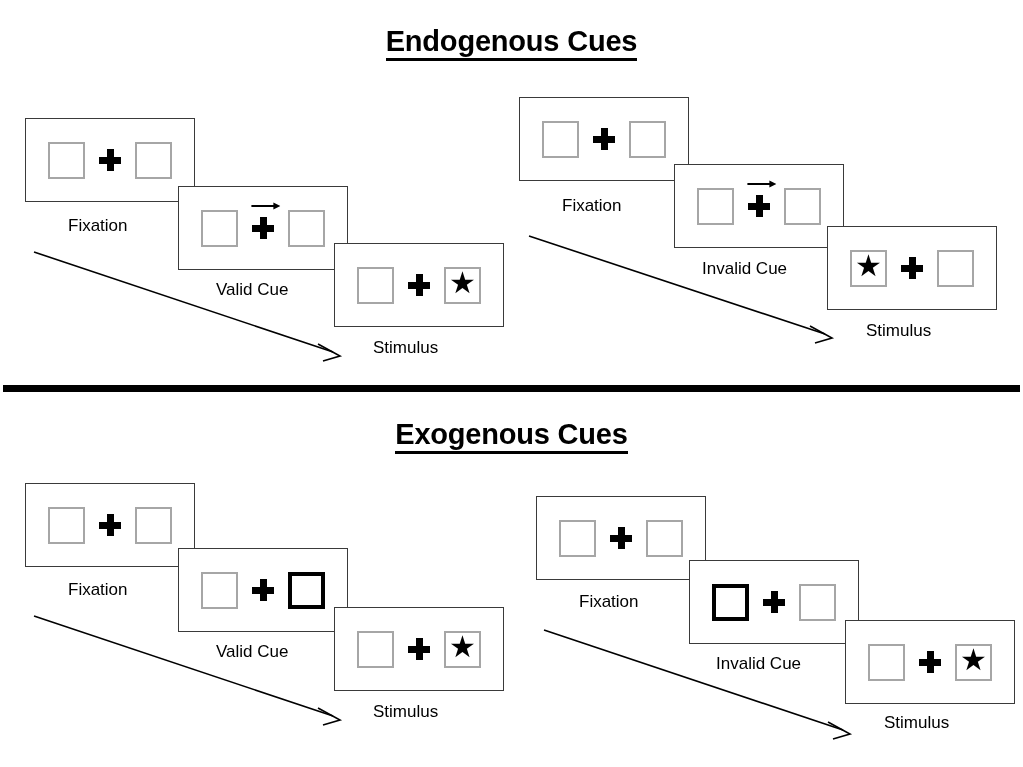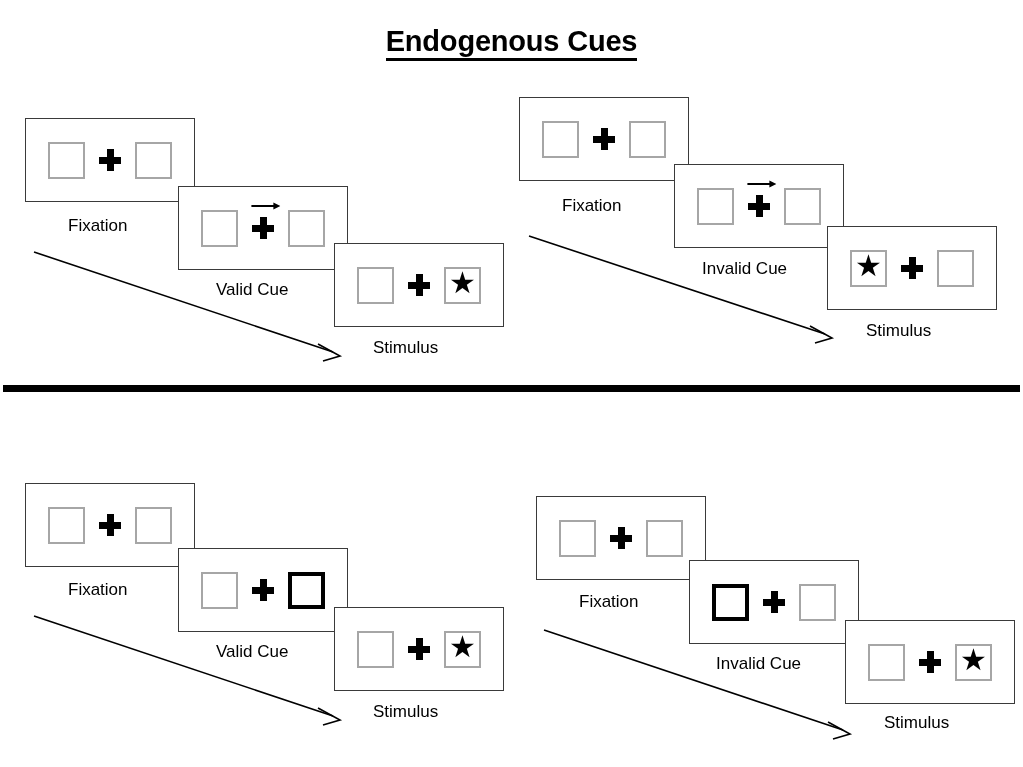--- a/index.html
+++ b/index.html
@@ -227,20 +227,23 @@
   </div>
   <div class="caption" style="left:866px; top:321px;">Stimulus</div>
 
   <svg class="time-arrow" style="left:525px; top:232px; width:318px; height:118px;" viewBox="0 0 318 118">
     <line x1="4" y1="4" x2="300" y2="102" stroke="#000" stroke-width="1.6"></line>
     <polyline points="285,94 307,106 290,111" fill="none" stroke="#000" stroke-width="1.6"></polyline>
   </svg>
 
   <div class="divider" style="top:385px;"></div>
 
+  <div class="section-title" style="top:418px;">
+    <span>Exogenous Cues</span>
+  </div>
 
   <div class="panel" style="left:25px; top:483px; width:170px; height:84px;">
     <div class="panel-inner">
       <div class="box"></div>
       <div class="cross-wrap">
         <div class="fixation-cross"></div>
       </div>
       <div class="box"></div>
     </div>
   </div>

